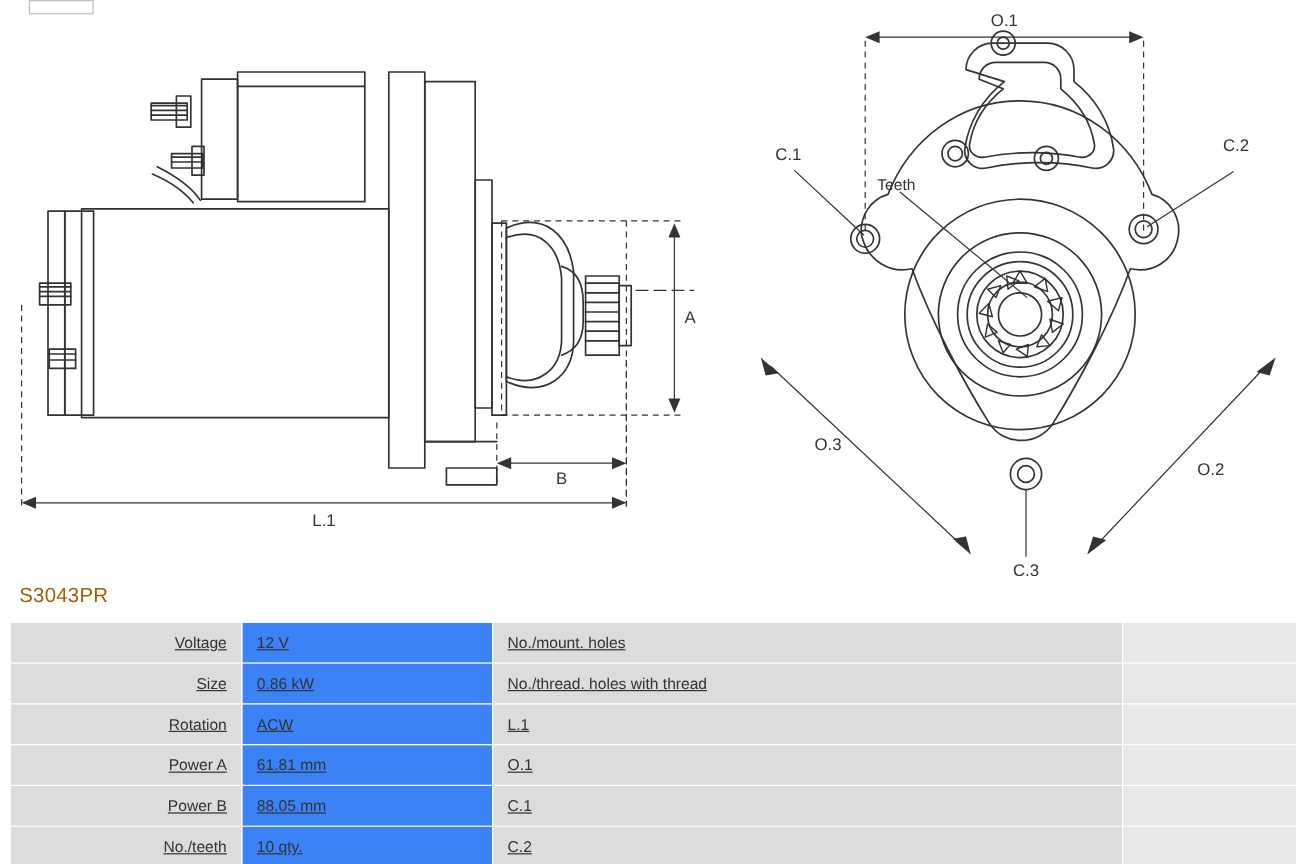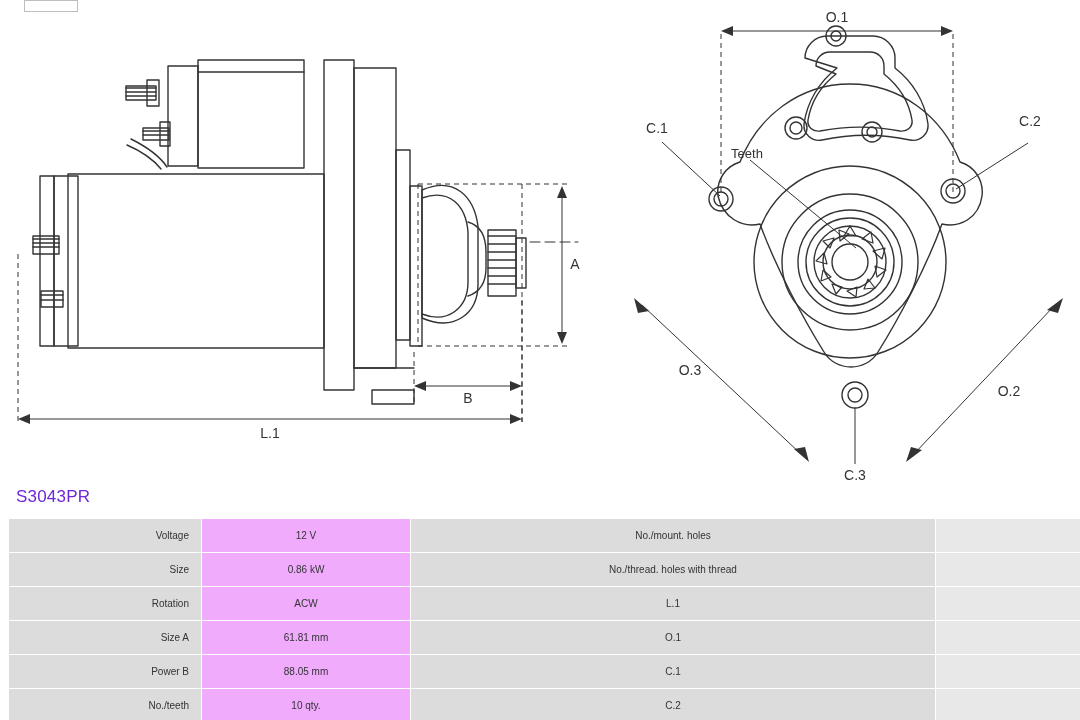--- a/index.html
+++ b/index.html
@@ -53,39 +53,40 @@
   .spec-table {
     position: absolute;
     left: 8px;
     top: 518px;
     width: 1064px;
     border-collapse: collapse;
     table-layout: fixed;
   }
   .spec-table td {
     border: 1px solid #ffffff;
-    font-size: 10px;
+    font-size: 13px;
     height: 33px;
     padding: 0 12px;
     vertical-align: middle;
     color: #333333;
+    text-decoration: underline;
   }
   .spec-table td.lbl {
     background: #dcdcdc;
     text-align: right;
     width: 168px;
   }
   .spec-table td.val {
-    background: #f0abfc;
-    text-align: center;
+    background: #3b82f6;
+    text-align: left;
     width: 184px;
   }
   .spec-table td.lbl2 {
     background: #dcdcdc;
-    text-align: center;
+    text-align: left;
     width: 500px;
   }
   .spec-table td.val2 {
     background: #e8e8e8;
     text-align: right;
     width: 212px;
   }
   
   svg text {
     font-family: "Liberation Sans", sans-serif;
@@ -264,21 +265,21 @@
         <path d="M255 408 v56"></path>
       </g>
       <text x="57" y="133" font-size="14" text-anchor="middle">C.1</text>
       <text x="430" y="126" font-size="14" text-anchor="middle">C.2</text>
       <text x="255" y="480" font-size="14" text-anchor="middle">C.3</text>
       <text x="147" y="158" font-size="13" text-anchor="middle">Teeth</text>
     </svg>
 
   </div>
 
-  <div class="part-number" style="color: #6d28d9;">S3043PR</div>
+  <div class="part-number" style="color: #a16207;">S3043PR</div>
 
   <table class="spec-table">
     <tbody>
       <tr>
         <td class="lbl">Voltage</td>
         <td class="val">12 V</td>
         <td class="lbl2">No./mount. holes</td>
         <td class="val2">2 qty.</td>
       </tr>
       <tr>
@@ -287,21 +288,21 @@
         <td class="lbl2">No./thread. holes with thread</td>
         <td class="val2">0 qty.</td>
       </tr>
       <tr>
         <td class="lbl">Rotation</td>
         <td class="val">ACW</td>
         <td class="lbl2">L.1</td>
         <td class="val2">205.00 mm</td>
       </tr>
       <tr>
-        <td class="lbl">Size A</td>
+        <td class="lbl">Power A</td>
         <td class="val">61.81 mm</td>
         <td class="lbl2">O.1</td>
         <td class="val2">112.00 mm</td>
       </tr>
       <tr>
         <td class="lbl">Power B</td>
         <td class="val">88.05 mm</td>
         <td class="lbl2">C.1</td>
         <td class="val2">12.50 mm</td>
       </tr>

